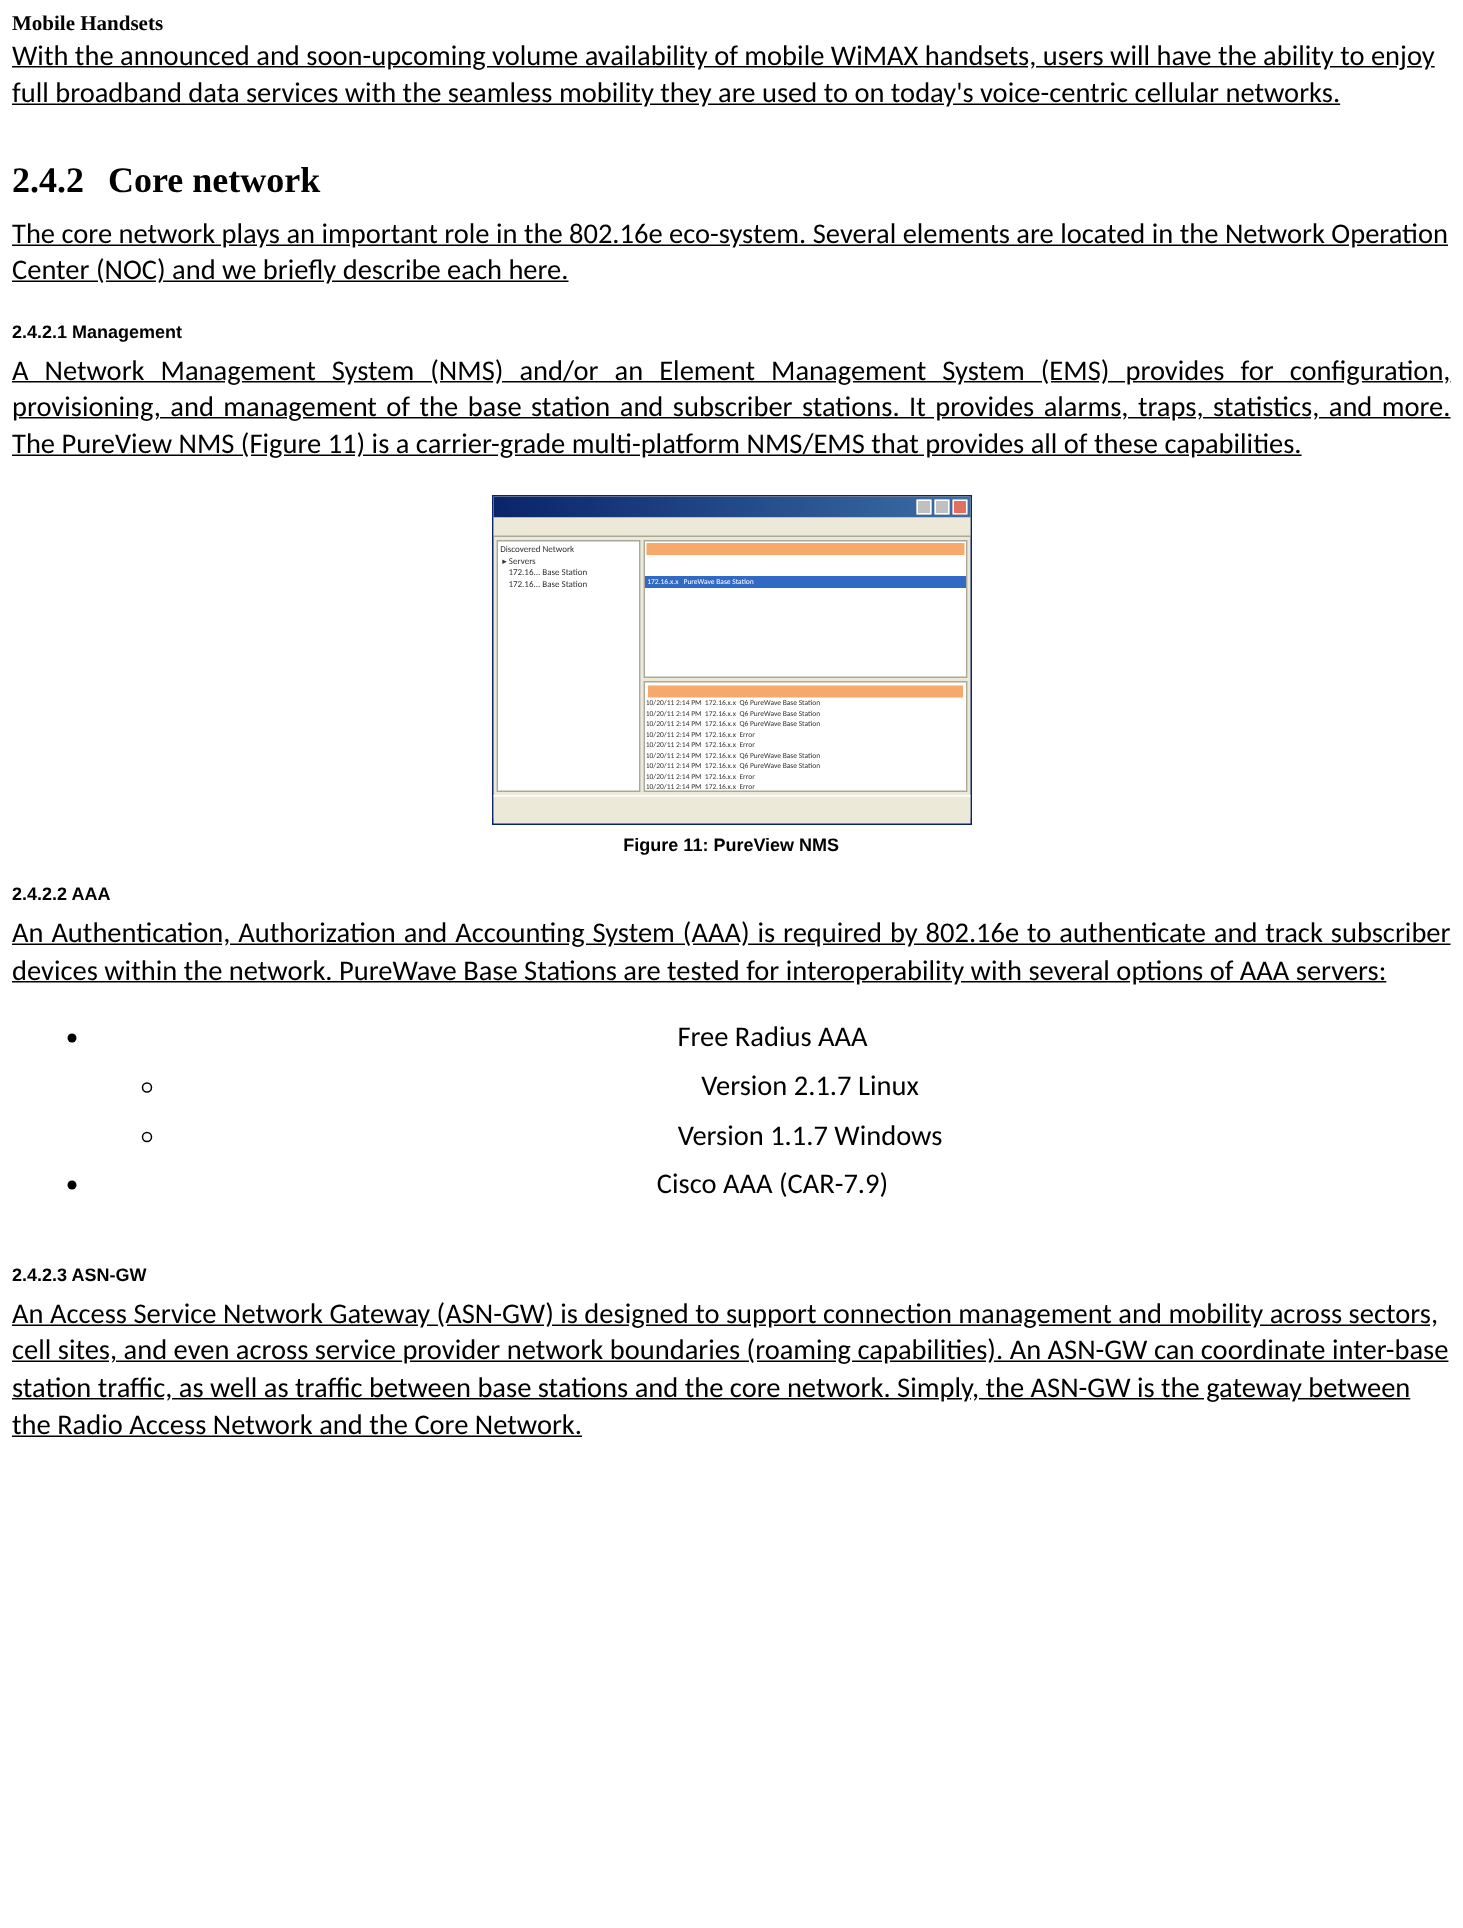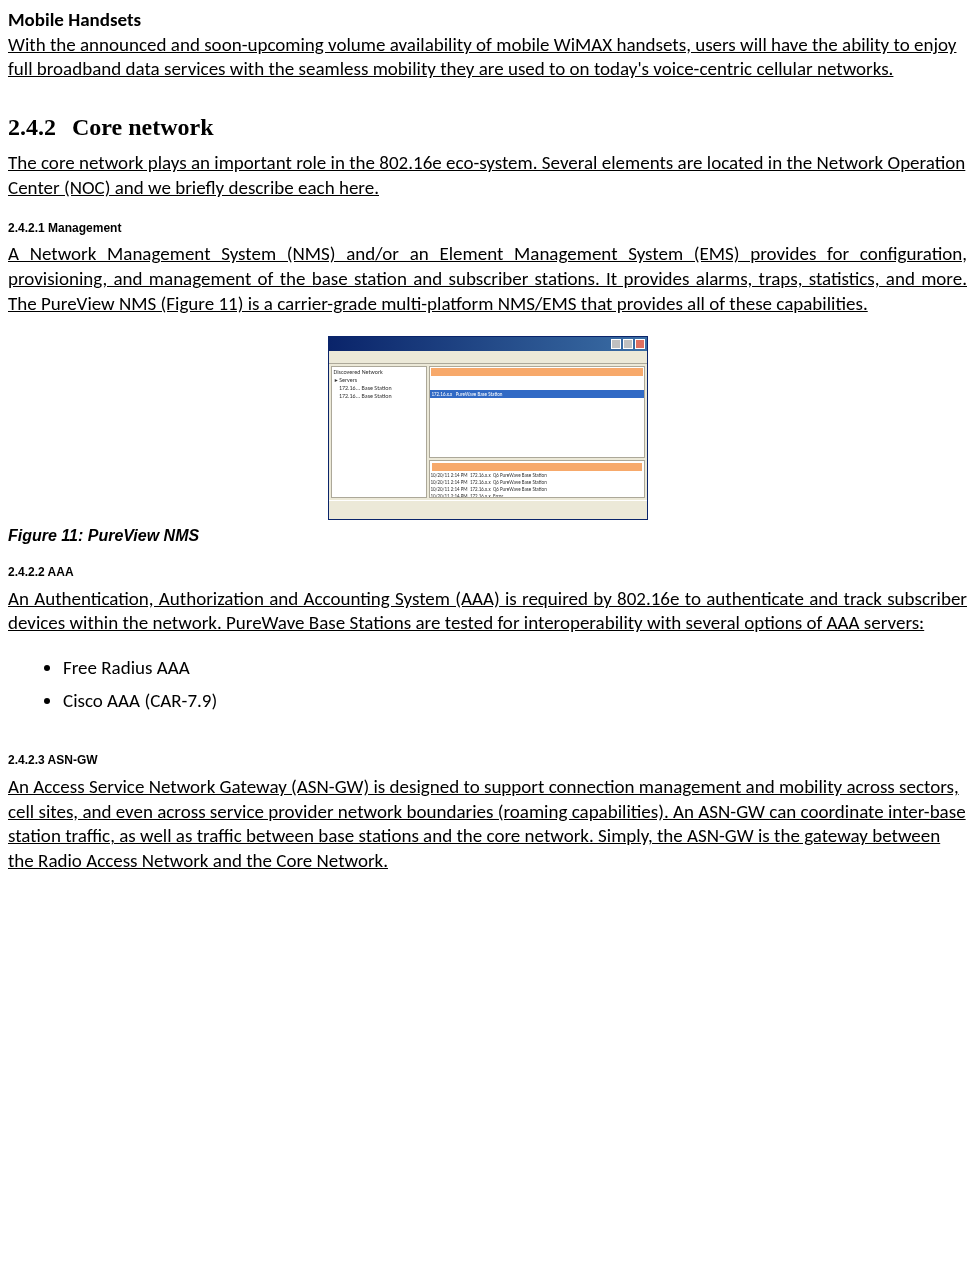--- a/index.html
+++ b/index.html
@@ -7,22 +7,23 @@
     font-size: 19px;
     color: #000;
     margin: 0;
     padding: 8px 8px 20px 8px;
     width: 975px;
     box-sizing: border-box;
     line-height: 1.3;
   }
   .h-mobile {
     font-weight: bold;
-    font-size: 19px;
+    font-size: 14px;
     margin: 0 0 0 0;
+    font-family: Liberation Serif, serif;
   }
   .para {
     margin: 0 0 20px 0;
     text-decoration: underline;
   }
   .h-section {
     font-family: "Times New Roman", Times, serif;
     font-weight: bold;
     font-size: 24px;
     margin: 30px 0 8px 0;
@@ -40,29 +41,28 @@
   .justify {
     text-align: justify;
   }
   .figure-wrap {
     text-align: center;
     margin: 18px 0 6px 0;
   }
   .figure-caption {
     font-family: Arial, sans-serif;
     font-weight: bold;
-    font-size: 16px;
-    text-align: left;
+    font-size: 12px;
+    text-align: center;
     margin: 4px 0 14px 0;
-    font-style: italic;
   }
   .nms-shot {
     display: inline-block;
     width: 320px;
-    height: 184px;
+    height: 220px;
     background: #ece9d8;
     border: 1px solid #0a246a;
     box-sizing: border-box;
     text-align: left;
     vertical-align: top;
     overflow: hidden;
   }
   .nms-titlebar {
     height: 14px;
     background: linear-gradient(to right, #0a246a, #3b6ea5);
@@ -145,20 +145,21 @@
     background: #ece9d8;
     border-top: 1px solid #fff;
   }
   ul.outer {
     list-style-type: disc;
     margin: 14px 0 0 0;
     padding-left: 55px;
   }
   ul.outer > li {
     margin-bottom: 8px;
+    text-align: center;
   }
   ul.inner {
     list-style-type: circle;
     margin: 8px 0 0 0;
     padding-left: 50px;
   }
   ul.inner > li {
     margin-bottom: 8px;
   }
 </style>
@@ -214,18 +215,22 @@
   </div>
 </div>
 <p class="figure-caption">Figure 11: PureView NMS</p>
 
 <p class="h-subsection">2.4.2.2 AAA</p>
 <p class="para justify">An Authentication, Authorization and Accounting System (AAA) is required by 802.16e to authenticate and track subscriber devices within the network. PureWave Base Stations are tested for interoperability with several options of AAA servers:</p>
 
 <ul class="outer">
   <li>
     <span>Free Radius AAA</span>
+    <ul class="inner">
+      <li><span>Version 2.1.7 Linux</span></li>
+      <li><span>Version 1.1.7 Windows</span></li>
+    </ul>
   </li>
   <li><span>Cisco AAA (CAR-7.9)</span></li>
 </ul>
 
 <p class="h-subsection" style="margin-top:40px;">2.4.2.3 ASN-GW</p>
 <p class="para">An Access Service Network Gateway (ASN-GW) is designed to support connection management and mobility across sectors, cell sites, and even across service provider network boundaries (roaming capabilities).   An ASN-GW can coordinate inter-base station traffic, as well as traffic between base stations and the core network.  Simply, the ASN-GW is the gateway between the Radio Access Network and the Core Network.</p>
 
 </body></html>

